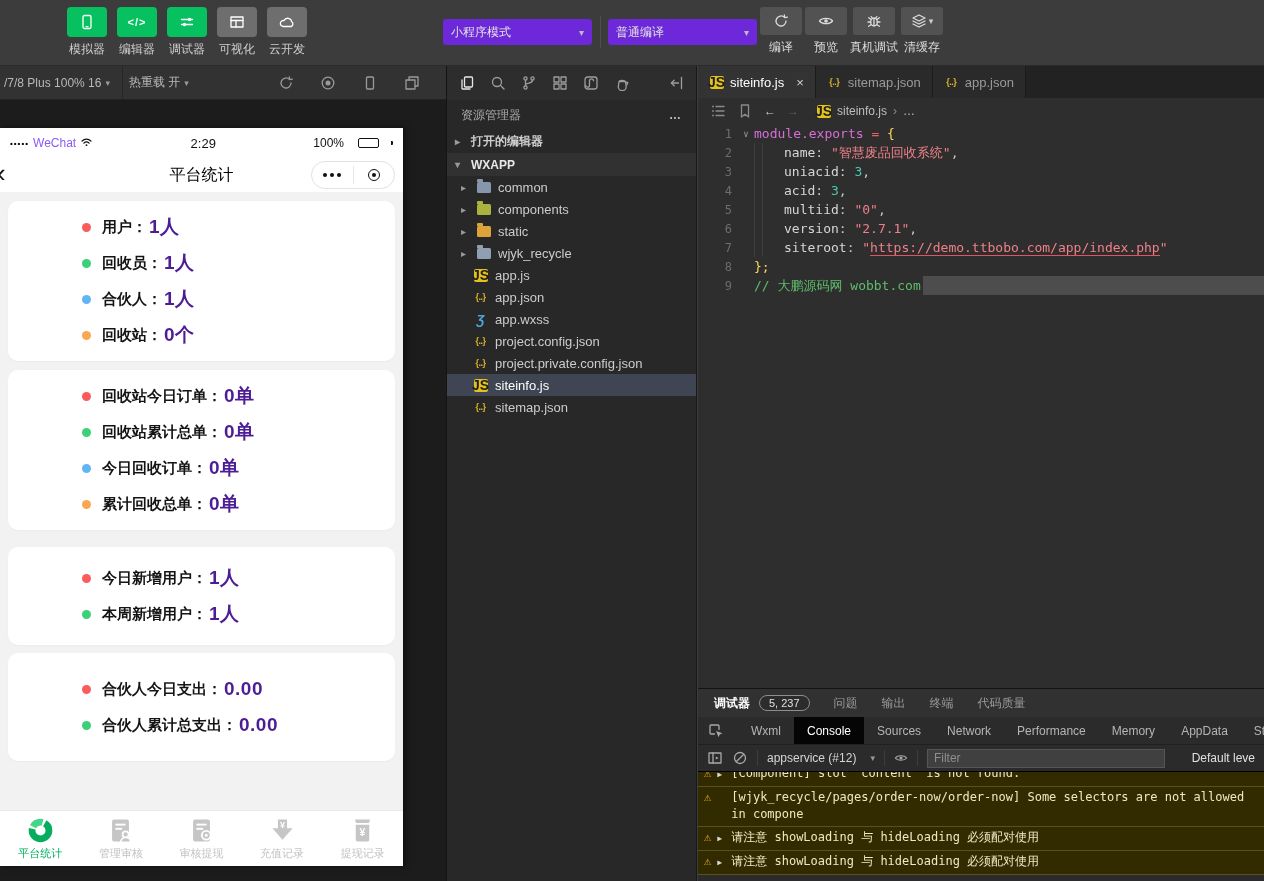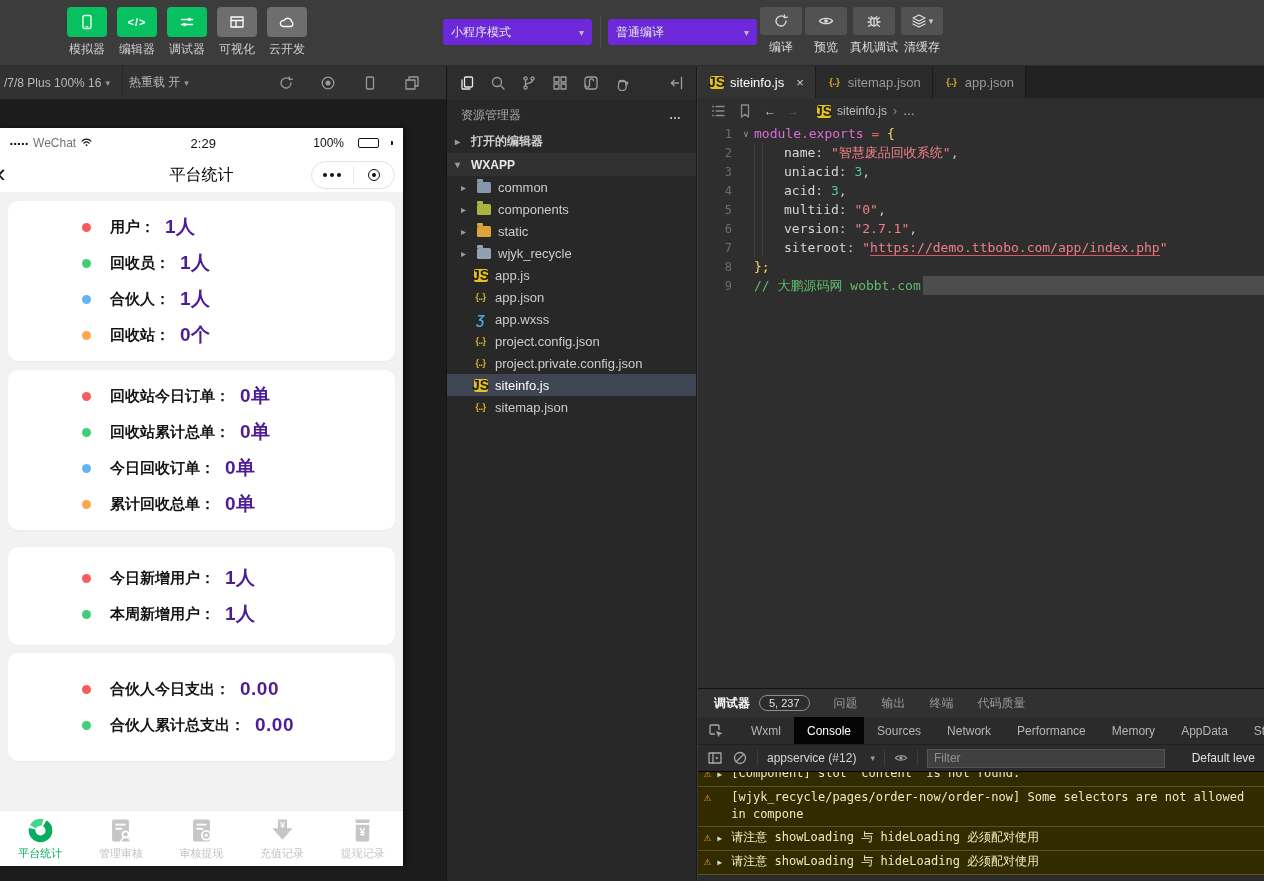--- a/index.html
+++ b/index.html
@@ -30,40 +30,40 @@
   .sim{position:absolute;left:0;top:66px;width:447px;height:815px;background:#1c1c1c;border-right:1px solid #141414;}
   .simbar{height:34px;background:#323232;border-bottom:1px solid #222;display:flex;align-items:center;color:#b9b9b9;font-size:12px;padding:0 4px;}
   .simbar .car{font-size:9px;color:#9a9a9a;margin:0 6px 0 4px;}
   .sb-sep{width:1px;height:34px;background:#262626;margin:0 6px;}
   .sb-icons{margin-left:auto;display:flex;gap:26px;padding-right:22px;color:#9a9a9a;}
   .sb-icons span{display:flex;}
 
   .phone{position:absolute;left:0;top:62px;width:403px;height:738px;background:#f2f2f2;overflow:hidden;box-shadow:2px 0 6px rgba(0,0,0,.5);}
   .pstatus{height:30px;background:#fff;display:flex;align-items:center;padding:0 10px;color:#000;}
   .sigdots{font-size:8px;letter-spacing:1px;font-weight:bold;}
-  .carrier{font-size:12px;color:#737373;margin:0 4px;}
+  .carrier{font-size:12px;color:#8b5cf6;margin:0 4px;}
   .ptime{flex:1;text-align:center;font-size:13px;color:#111;}
   .pbat{font-size:12px;color:#111;display:flex;align-items:center;gap:14px;}
   .batbody{width:21px;height:10px;border:1px solid #111;border-radius:2px;padding:1px;}
   .batfill{width:100%;height:100%;background:#111;border-radius:1px;}
   .battip{width:2px;height:4px;background:#111;border-radius:0 1px 1px 0;margin-left:-2px;}
   .pnav{height:34px;background:#fff;position:relative;display:flex;align-items:center;}
   .pback{font-size:26px;color:#111;line-height:26px;margin:-4px 0 0 -3px;font-weight:300;}
   .ptitle{position:absolute;left:0;right:0;text-align:center;font-size:16px;color:#000;}
   .capsule{position:absolute;right:8px;top:3px;width:84px;height:28px;border:1px solid #e2e2e2;border-radius:14px;background:#fff;display:flex;align-items:center;}
   .cap-dots{flex:1;display:flex;justify-content:center;gap:3px;}
   .cap-dots i{width:4px;height:4px;border-radius:50%;background:#111;}
   .cap-div{width:1px;height:18px;background:#e8e8e8;}
   .cap-target{flex:1;display:flex;justify-content:center;}
   .cap-target i{width:12px;height:12px;border:1.6px solid #111;border-radius:50%;display:flex;align-items:center;justify-content:center;}
   .cap-target b{width:4px;height:4px;border-radius:50%;background:#111;}
   .pbody{position:absolute;left:0;top:64px;right:0;bottom:0;background:#f2f2f2;}
   .card{margin:0 8px;background:#fff;border-radius:10px;padding:8px 0;box-shadow:0 1px 2px rgba(0,0,0,.03);}
   .card.c0{margin-top:9px;} .card.c1{margin-top:9px;} .card.c2{margin-top:17px;padding:13px 0;} .card.c3{margin-top:8px;padding:18px 0;}
-  .citem{height:36px;display:flex;align-items:center;padding-left:74px;gap:8px;}
+  .citem{height:36px;display:flex;align-items:center;padding-left:74px;}
   .cdot{width:9px;height:9px;border-radius:50%;margin-right:11px;flex:none;}
   .clabel{font-size:15px;font-weight:bold;color:#141414;}
   .cval{font-size:19px;font-weight:bold;color:#4c1d95;margin-left:2px;letter-spacing:.5px;}
   .ptabbar{position:absolute;left:0;right:0;bottom:0;height:56px;background:#fff;border-top:1px solid #ebebeb;display:flex;}
   .ptab{flex:1;display:flex;flex-direction:column;align-items:center;justify-content:center;gap:1px;font-size:11px;color:#c2c2c2;}
   .ptab .pic{height:28px;display:flex;align-items:center;justify-content:center;color:#c6c6c6;}
   .ptab.active{color:#00ae5e;}
 
   
   .explorer{position:absolute;left:447px;top:66px;width:250px;height:815px;background:#282828;border-right:1px solid #191919;}

